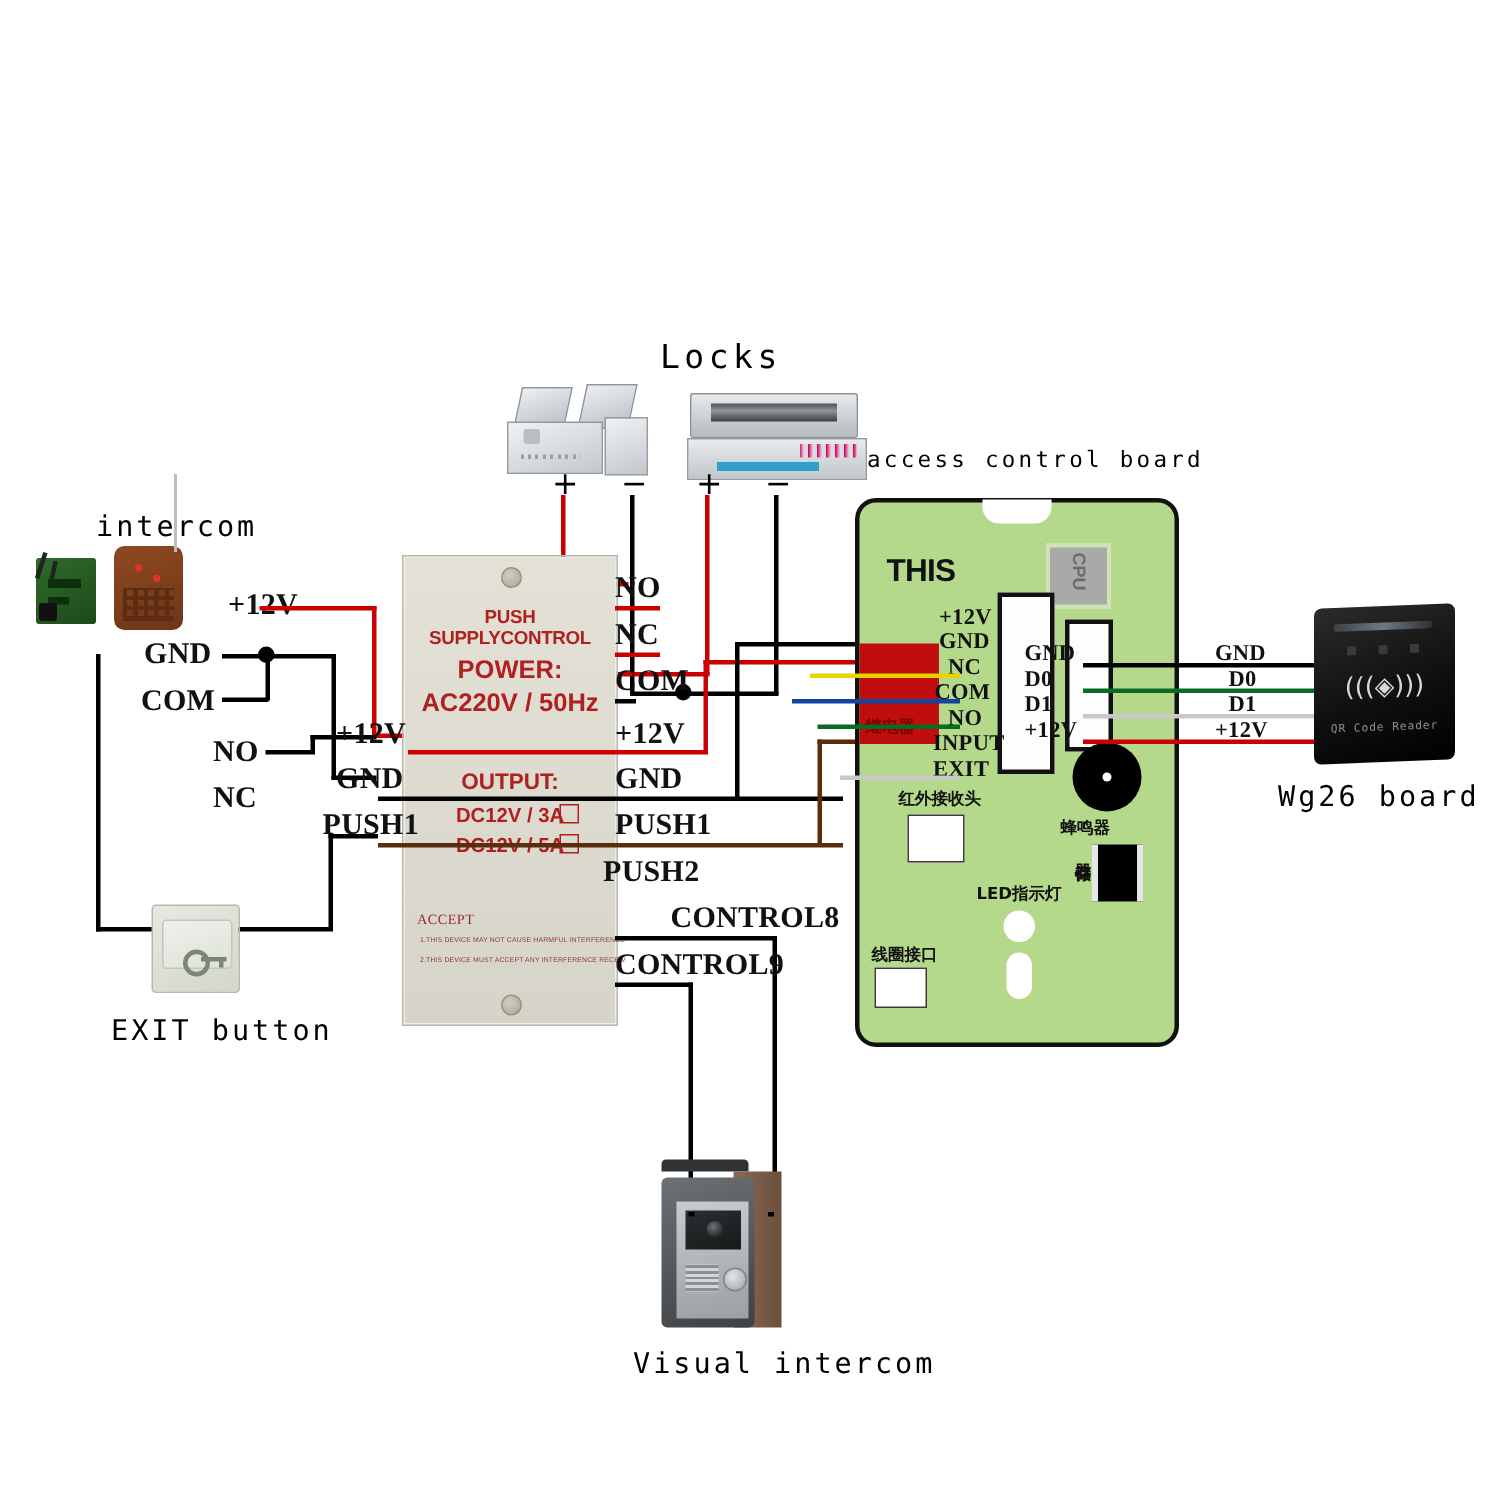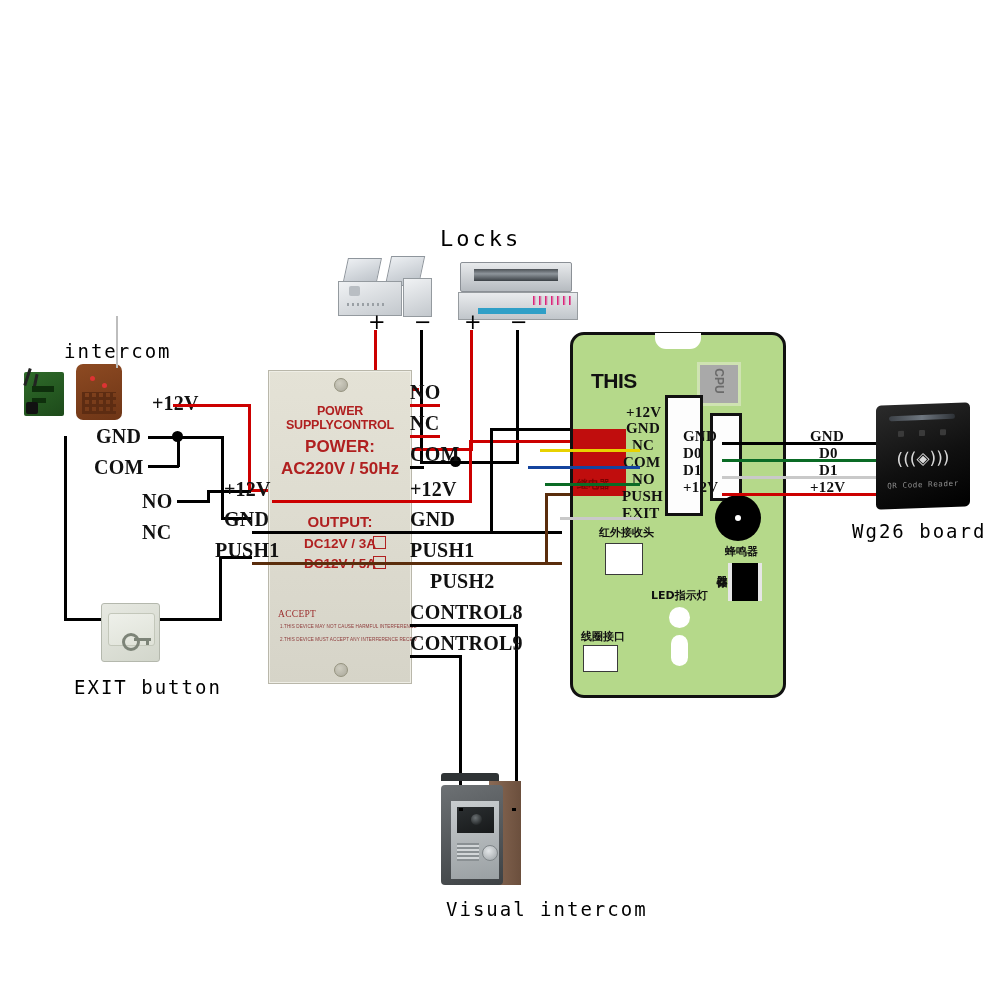--- a/index.html
+++ b/index.html
@@ -233,21 +233,21 @@
     <div class="face">
       <div class="key"></div>
       <div class="kb"></div>
         <div class="kt"></div>
     </div>
   </div>
   <div class="cap" style="left:74px;top:676px;">EXIT button</div>
 
   <div id="psu">
     <div class="scr" style="top:7px;"></div>
-    <div class="t psu-title">POWER SUPPLYCONTROL</div>
+    <div class="t psu-title">PUSH SUPPLYCONTROL</div>
     <div class="t psu-in">POWER:</div>
     <div class="t psu-ac">AC220V / 50Hz</div>
     <div class="t psu-out">OUTPUT:</div>
     <div class="t psu-o1">DC12V / 3A</div>
     <div class="chk" style="left:104px;top:165px;"></div>
     <div class="t psu-o2">DC12V / 5A</div>
     <div class="chk" style="left:104px;top:185px;"></div>
     <div class="psu-caution">ACCEPT</div>
     <div class="psu-cau-line" style="position:absolute;left:11px;top:253px;">1.THIS DEVICE MAY NOT CAUSE HARMFUL INTERFERENCE</div>
     <div class="psu-cau-line" style="position:absolute;left:11px;top:266px;">2.THIS DEVICE MUST ACCEPT ANY INTERFERENCE RECEIV</div>
@@ -265,83 +265,84 @@
 
   <div class="term" style="left:410px;top:478px;">+12V</div>
   <div class="w wh red" style="left:272px;top:500px;width:200px;"></div>
 
   <div class="term" style="left:410px;top:508px;">GND</div>
   <div class="w wh blk" style="left:252px;top:531px;width:310px;"></div>
 
   <div class="term" style="left:410px;top:539px;">PUSH1</div>
   <div class="w wh brn" style="left:252px;top:562px;width:310px;"></div>
 
-  <div class="term" style="left:430px;top:570px;">PUSH2</div>
-
-  <div class="term" style="left:410px;top:601px;">CONTROL8</div>
+  <div class="term" style="left:402px;top:570px;">PUSH2</div>
+
+  <div class="term" style="left:410px;top:601px;padding-left:37px;">CONTROL8</div>
   <div class="w wh blk" style="left:410px;top:624px;width:108px;"></div>
   <div class="w wv blk" style="left:515px;top:624px;height:186px;"></div>
 
   <div class="term" style="left:410px;top:632px;">CONTROL9</div>
   <div class="w wh blk" style="left:410px;top:655px;width:52px;"></div>
   <div class="w wv blk" style="left:459px;top:655px;height:155px;"></div>
 
   <div class="term" style="left:224px;top:478px;">+12V</div>
   <div class="term" style="left:224px;top:508px;">GND</div>
   <div class="term" style="left:215px;top:539px;">PUSH1</div>
 
   <div class="w wv red" style="left:469px;top:440px;height:62px;"></div>
   <div class="w wh red" style="left:469px;top:440px;width:105px;"></div>
 
   <div class="w wv blk" style="left:490px;top:428px;height:105px;"></div>
   <div class="w wh blk" style="left:490px;top:428px;width:84px;"></div>
 
   <div class="w wv brn" style="left:545px;top:493px;height:70px;"></div>
   <div class="w wh brn" style="left:545px;top:493px;width:30px;"></div>
 
+  <div class="cap" style="left:578px;top:297px;font-size:15px;letter-spacing:2.2px;">access control board</div>
 
   <div id="board">
     <div class="notch"></div>
     <div class="emid">THIS</div>
     <div class="cpu">
         <span>CPU</span>
       </div>
 
     <div class="relay">
       <b>继电器</b>
     </div>
 
     <div class="conn" style="left:92px;top:60px;width:32px;height:115px;"></div>
     <div class="conn" style="left:137px;top:78px;width:26px;height:82px;"></div>
 
     <div class="bz">
         <i></i>
       </div>
-    <div class="cn-lbl" style="left:152px;top:209px;">蜂鸣器</div>
+    <div class="cn-lbl" style="left:134px;top:209px;">蜂鸣器</div>
 
     <div class="mem"></div>
     <div class="cn-lbl" style="left:140px;top:232px;writing-mode:vertical-rl;">储存器</div>
 
     <div class="cn-lbl" style="left:26px;top:190px;">红外接收头</div>
     <div class="ir"></div>
 
     <div class="cn-lbl" style="left:78px;top:253px;">LED指示灯</div>
     <div class="led1"></div>
     <div class="led2"></div>
 
     <div class="cn-lbl" style="left:8px;top:294px;">线圈接口</div>
     <div class="coil"></div>
   </div>
 
   <div class="term" style="left:626px;top:404px;font-size:15px;">+12V</div>
   <div class="term" style="left:626px;top:420px;font-size:15px;">GND</div>
   <div class="term" style="left:632px;top:437px;font-size:15px;">NC</div>
   <div class="term" style="left:623px;top:454px;font-size:15px;">COM</div>
   <div class="term" style="left:632px;top:471px;font-size:15px;">NO</div>
-  <div class="term" style="left:622px;top:488px;font-size:15px;">PUSH</div>
+  <div class="term" style="left:622px;top:488px;font-size:15px;">INPUT</div>
   <div class="term" style="left:622px;top:505px;font-size:15px;">EXIT</div>
 
   <div class="w wh yel" style="left:540px;top:449px;width:100px;"></div>
   <div class="w wh blu" style="left:528px;top:466px;width:112px;"></div>
   <div class="w wh grn" style="left:545px;top:483px;width:95px;"></div>
   <div class="w wh gry" style="left:560px;top:517px;width:80px;"></div>
 
   <div class="term" style="left:683px;top:428px;font-size:15px;">GND</div>
   <div class="term" style="left:683px;top:445px;font-size:15px;">D0</div>
   <div class="term" style="left:683px;top:462px;font-size:15px;">D1</div>
@@ -373,18 +374,18 @@
     <div class="body">
       <div class="panel">
         <div class="cam">
             <div class="lens"></div>
           </div>
         <div class="grill"></div>
         <div class="btn"></div>
       </div>
     </div>
   </div>
-  <div class="cap" style="left:422px;top:898px;margin-left:24px;">Visual intercom</div>
+  <div class="cap" style="left:422px;top:898px;">Visual intercom</div>
 
   <div class="w wh blk" style="left:459px;top:808px;width:4px;"></div>
   <div class="w wh blk" style="left:512px;top:808px;width:4px;"></div>
 
 </div>
 
 </body></html>

